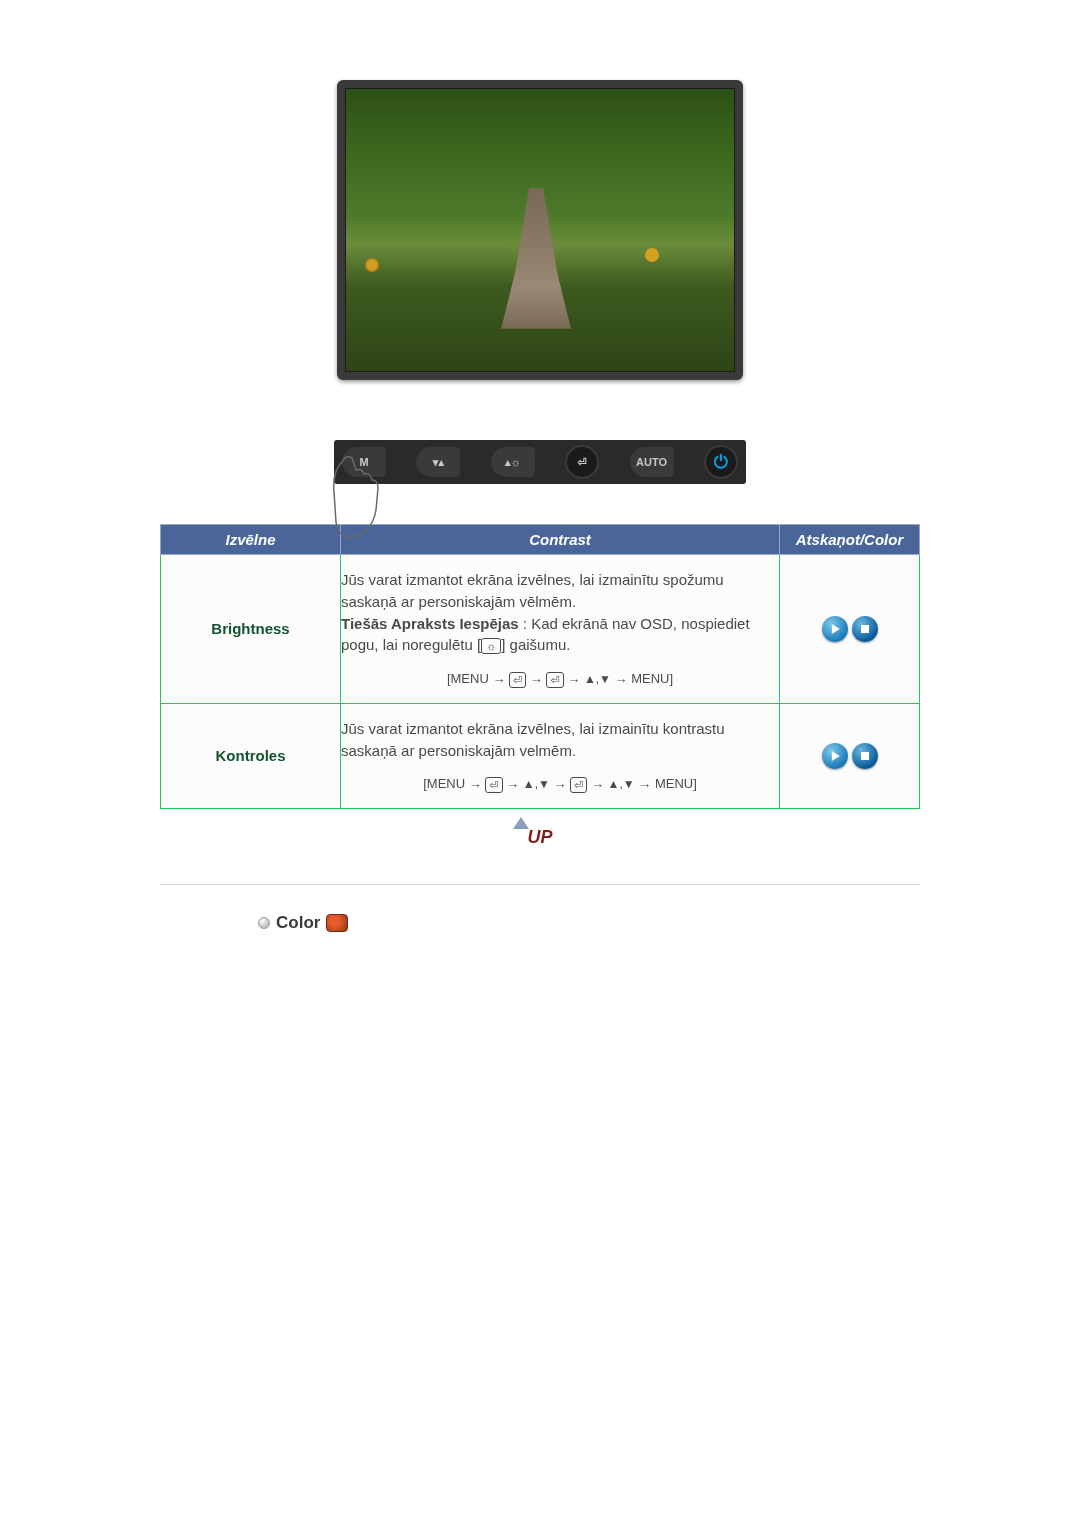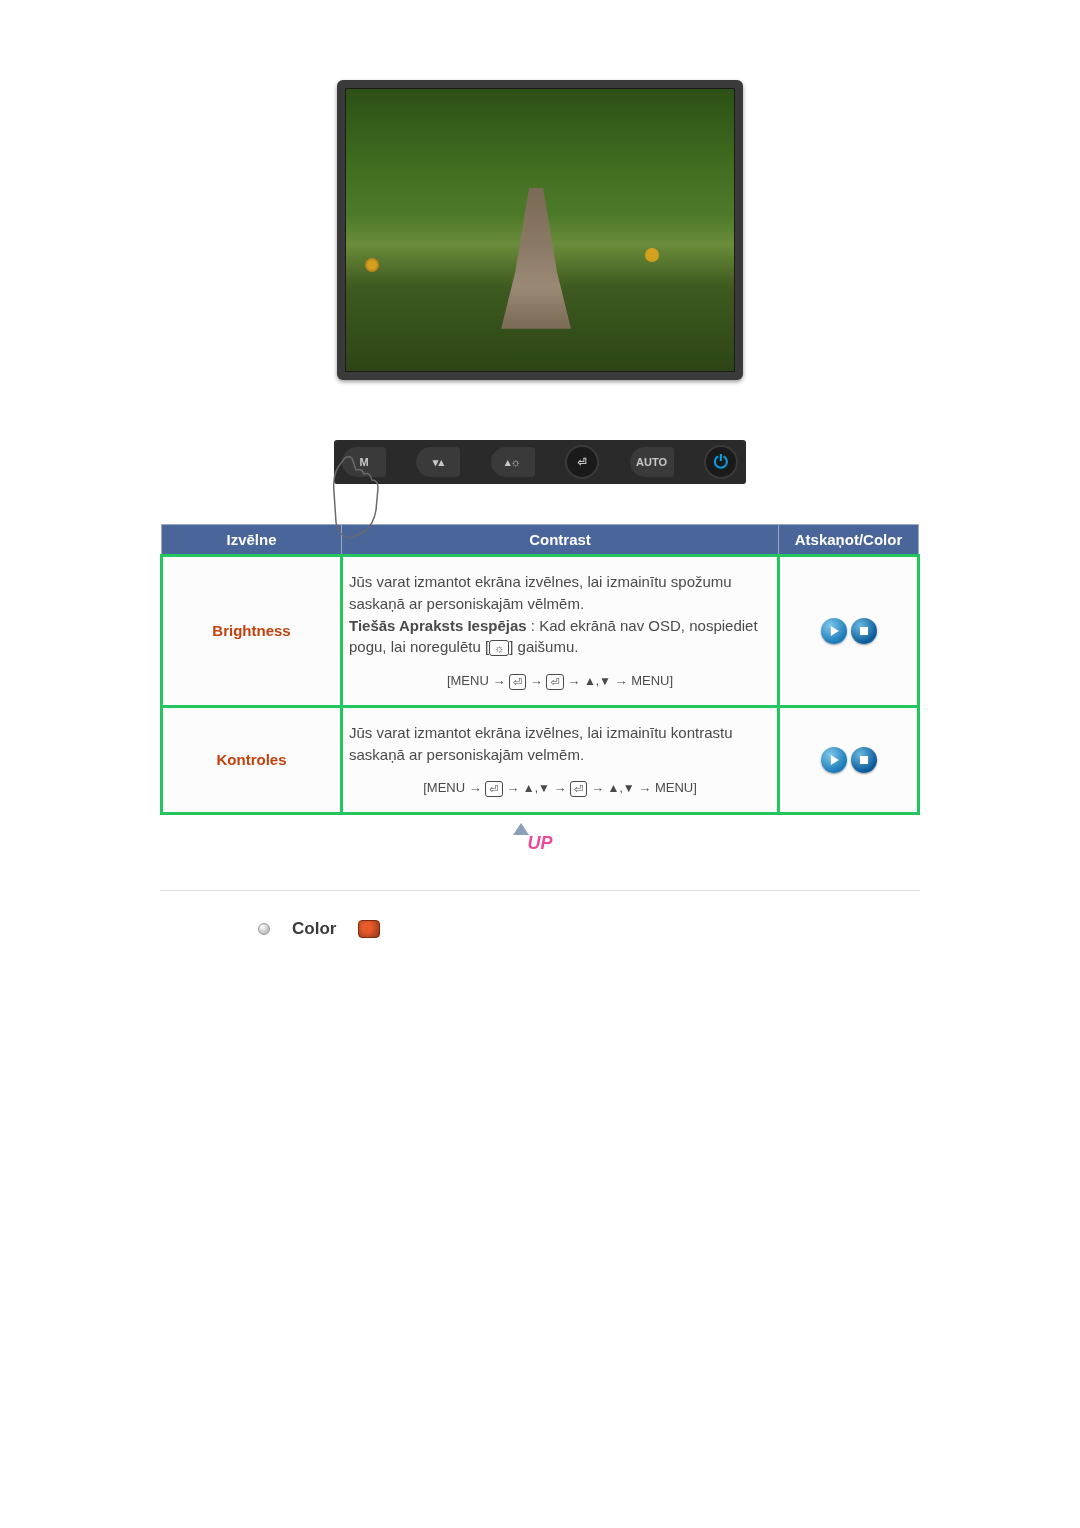--- a/index.html
+++ b/index.html
@@ -56,30 +56,30 @@
       position: absolute; left: -12px; top: 12px; width: 70px; height: 90px;
     }
     .hand svg { width: 100%; height: 100%; }
 
     table.menu {
       width: 100%; border-collapse: collapse; margin-bottom: 18px;
       border: 1px solid #b8b8b8;
     }
     table.menu th {
       background: #4a659a; color: #ffffff; font-weight: bold;
-      padding: 6px 8px; font-size: 15px; border: 1px solid #9aa8c4;
+      padding: 6px 8px; font-size: 15px; border: 1px solid #9aa8c4; font-style: italic;
     }
     table.menu th:first-child { width: 180px; }
     table.menu th:last-child { width: 140px; }
     table.menu td {
-      border: 3px solid #22c55e; padding: 14px 6px; vertical-align: middle;
+      border: 1px solid #22c55e; padding: 14px 0; vertical-align: middle;
       background: #fcfcfc; font-size: 15px; line-height: 1.45;
     }
     table.menu td.rowname {
-      text-align: center; color: #c2410c; font-weight: bold;
+      text-align: center; color: #14532d; font-weight: bold;
     }
     .path { font-size: 13px; margin-top: 14px; color: #4a4a4a; text-align: center; }
     .media-btns { text-align: center; white-space: nowrap; }
     .mbtn {
       display: inline-block; width: 26px; height: 26px; border-radius: 50%;
       margin: 0 2px; vertical-align: middle; position: relative;
       background: radial-gradient(circle at 35% 30%, #7ec8e8, #1a7aba 70%);
       box-shadow: 0 1px 2px rgba(0,0,0,0.4);
     }
     .mbtn.stop { background: radial-gradient(circle at 35% 30%, #6ab8e0, #0a5a9a 70%); }
@@ -98,36 +98,36 @@
       display: inline-block; border: 1px solid #4a4a4a; border-radius: 3px;
       font-size: 11px; padding: 0 3px; line-height: 14px; vertical-align: middle;
     }
     .sun-icn { padding: 0 4px; }
     .tri { font-size: 12px; vertical-align: middle; }
 
     .up-badge {
       display: block; width: 50px; margin: 4px auto 0 auto; text-align: center;
     }
     .up-badge-inner {
-      display: inline-block; position: relative; color: #ec4899;
+      display: inline-block; position: relative; color: #7f1d1d;
       font-weight: bold; font-size: 18px; font-style: italic;
     }
     .up-arrow {
       position: absolute; left: -14px; top: -10px; width: 0; height: 0;
       border-left: 8px solid transparent; border-right: 8px solid transparent;
       border-bottom: 12px solid #8aa0b8;
     }
 
     .divider {
       border: none; border-top: 1px solid #d8d8d8;
       margin: 36px 0 28px 0;
     }
 
     .section-head {
-      margin-left: 98px; display: flex; align-items: center; gap: 22px;
+      margin-left: 98px; display: flex; align-items: center; gap: 6px;
       font-weight: bold; font-size: 17px; color: #3a3a3a;
     }
     .bullet {
       width: 12px; height: 12px; border-radius: 50%;
       background: radial-gradient(circle at 35% 30%, #fff, #bcbcbc 70%);
       border: 1px solid #9a9a9a;
     }
     .color-swatch {
       width: 22px; height: 18px; border-radius: 4px;
       background: radial-gradient(circle at 40% 40%, #e85a2a 30%, #9a3a1a 90%);

